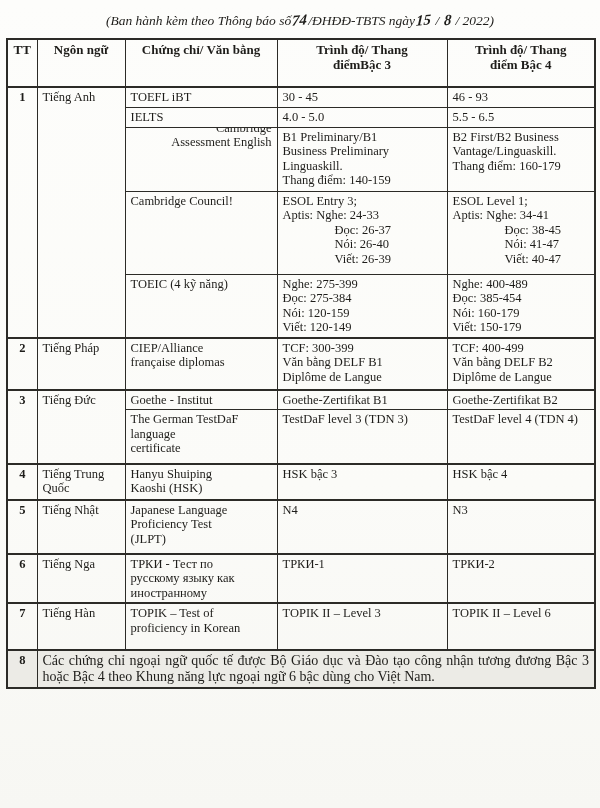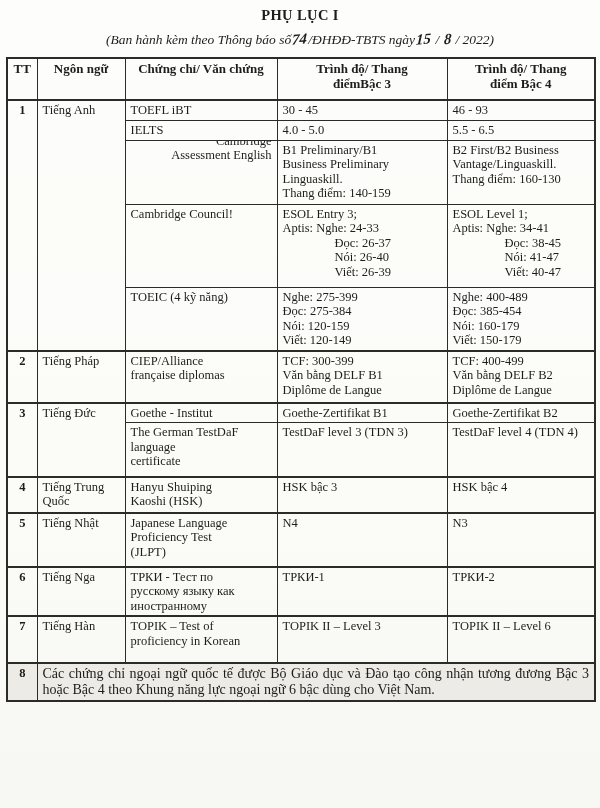--- a/index.html
+++ b/index.html
@@ -45,51 +45,50 @@
   tr.grp td{border-top-width:2px;}
   td.vmid{vertical-align:middle;}
   td.tt{font-weight:bold;text-align:center;vertical-align:middle;}
   .ml{white-space:pre-line;}
   .pull-up{position:relative;top:-9px;white-space:pre-line;text-align:right;}
   .line{white-space:nowrap;}
   .ind{padding-left:52px;}
   tr.note td{background:#ecebe6;}
   td.notecell{text-align:justify;line-height:1.28;font-size:14px;padding:3px 6px;}
   
-  tr.h-hdr{height:42px;padding-left:28px;} tr.h-toefl{height:20px;} tr.h-ielts{height:20px;}
+  tr.h-hdr{height:48px;padding-left:28px;} tr.h-toefl{height:20px;} tr.h-ielts{height:20px;}
   tr.h-camb{height:64px;} tr.h-counc{height:83px;} tr.h-toeic{height:60px;}
   tr.h-phap{height:52px;} tr.h-goethe{height:20px;} tr.h-testdaf{height:54px;}
   tr.h-trung{height:36px;} tr.h-nhat{height:54px;} tr.h-nga{height:48px;}
   tr.h-han{height:47px;} tr.h-note{height:36px;}
 </style>
 </head>
 <body>
 
 <div class="page">
 
-  <div class="title">PHỤ LỤC I</div>
 
   <div class="subtitle"><span>(Ban hành kèm theo Thông báo số</span><span class="hw">74</span><span>/ĐHĐĐ-TBTS ngày</span><span class="hw">15</span><span> / </span><span class="hw">8</span><span> / 2022)</span></div>
 
 
 
   <table class="eqt">
     <colgroup>
       <col style="width:30px">
         <col style="width:88px">
         <col style="width:152px">
         <col style="width:170px">
         <col style="width:148px">
     </colgroup>
 
     <tbody>
         <tr class="hdr h-hdr">
       <td class="th">TT</td>
       <td class="th">Ngôn ngữ</td>
-      <td class="th">Chứng chỉ/ Văn chứng</td>
+      <td class="th">Chứng chỉ/ Văn bằng</td>
       <td class="th">Trình độ/ Thang
 điểmBậc 3</td>
       <td class="th">Trình độ/ Thang
 điểm Bậc 4</td>
     </tr>
 
     <tr class="h-toefl">
       <td class="tt" rowspan="5">1</td>
       <td class="vmid" rowspan="5">Tiếng Anh</td>
       <td>TOEFL iBT</td>
@@ -105,21 +104,21 @@
       <td>
             <div class="pull-up">Cambridge
 Assessment English</div>
           </td>
       <td class="ml">B1 Preliminary/B1
 Business Preliminary
 Linguaskill.
 Thang điểm: 140-159</td>
       <td class="ml">B2 First/B2 Business
 Vantage/Linguaskill.
-Thang điểm: 160-130</td>
+Thang điểm: 160-179</td>
     </tr>
     <tr class="h-counc">
       <td class="vmid">Cambridge Council!</td>
       <td>
         <div class="line">ESOL Entry 3;</div>
         <div class="line">Aptis: Nghe: 24-33</div>
         <div class="line ind">Đọc: 26-37</div>
         <div class="line ind">Nói: 26-40</div>
         <div class="line ind">Viết: 26-39</div>
       </td>

